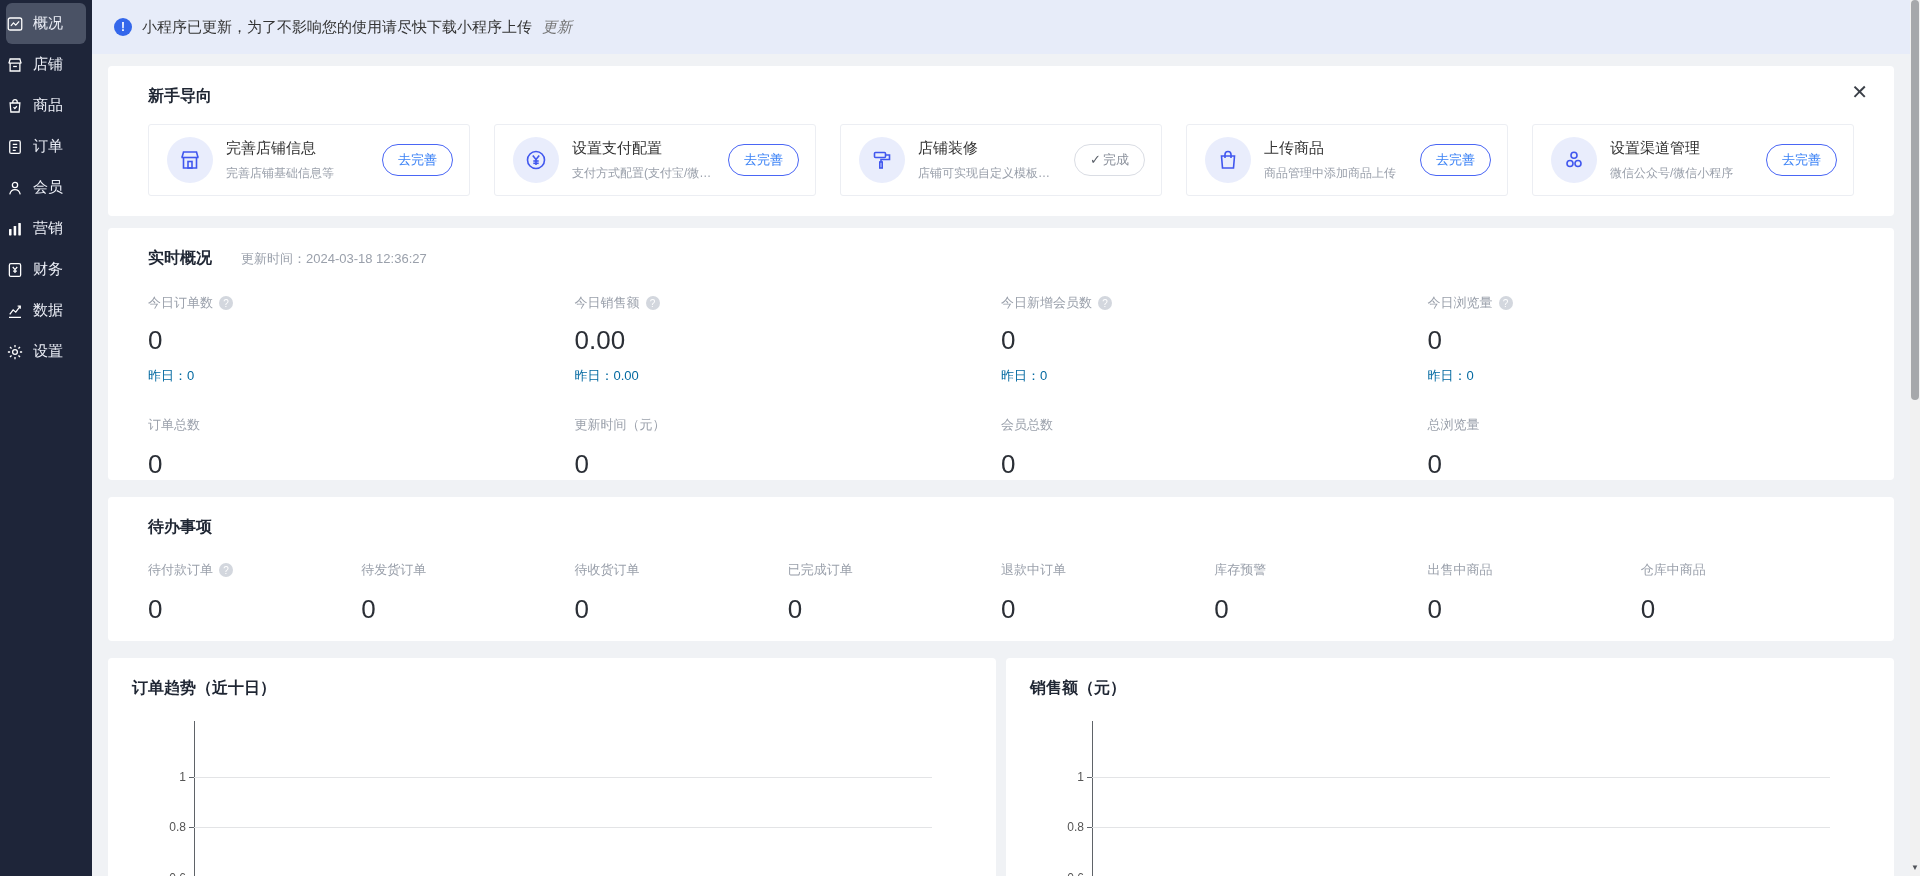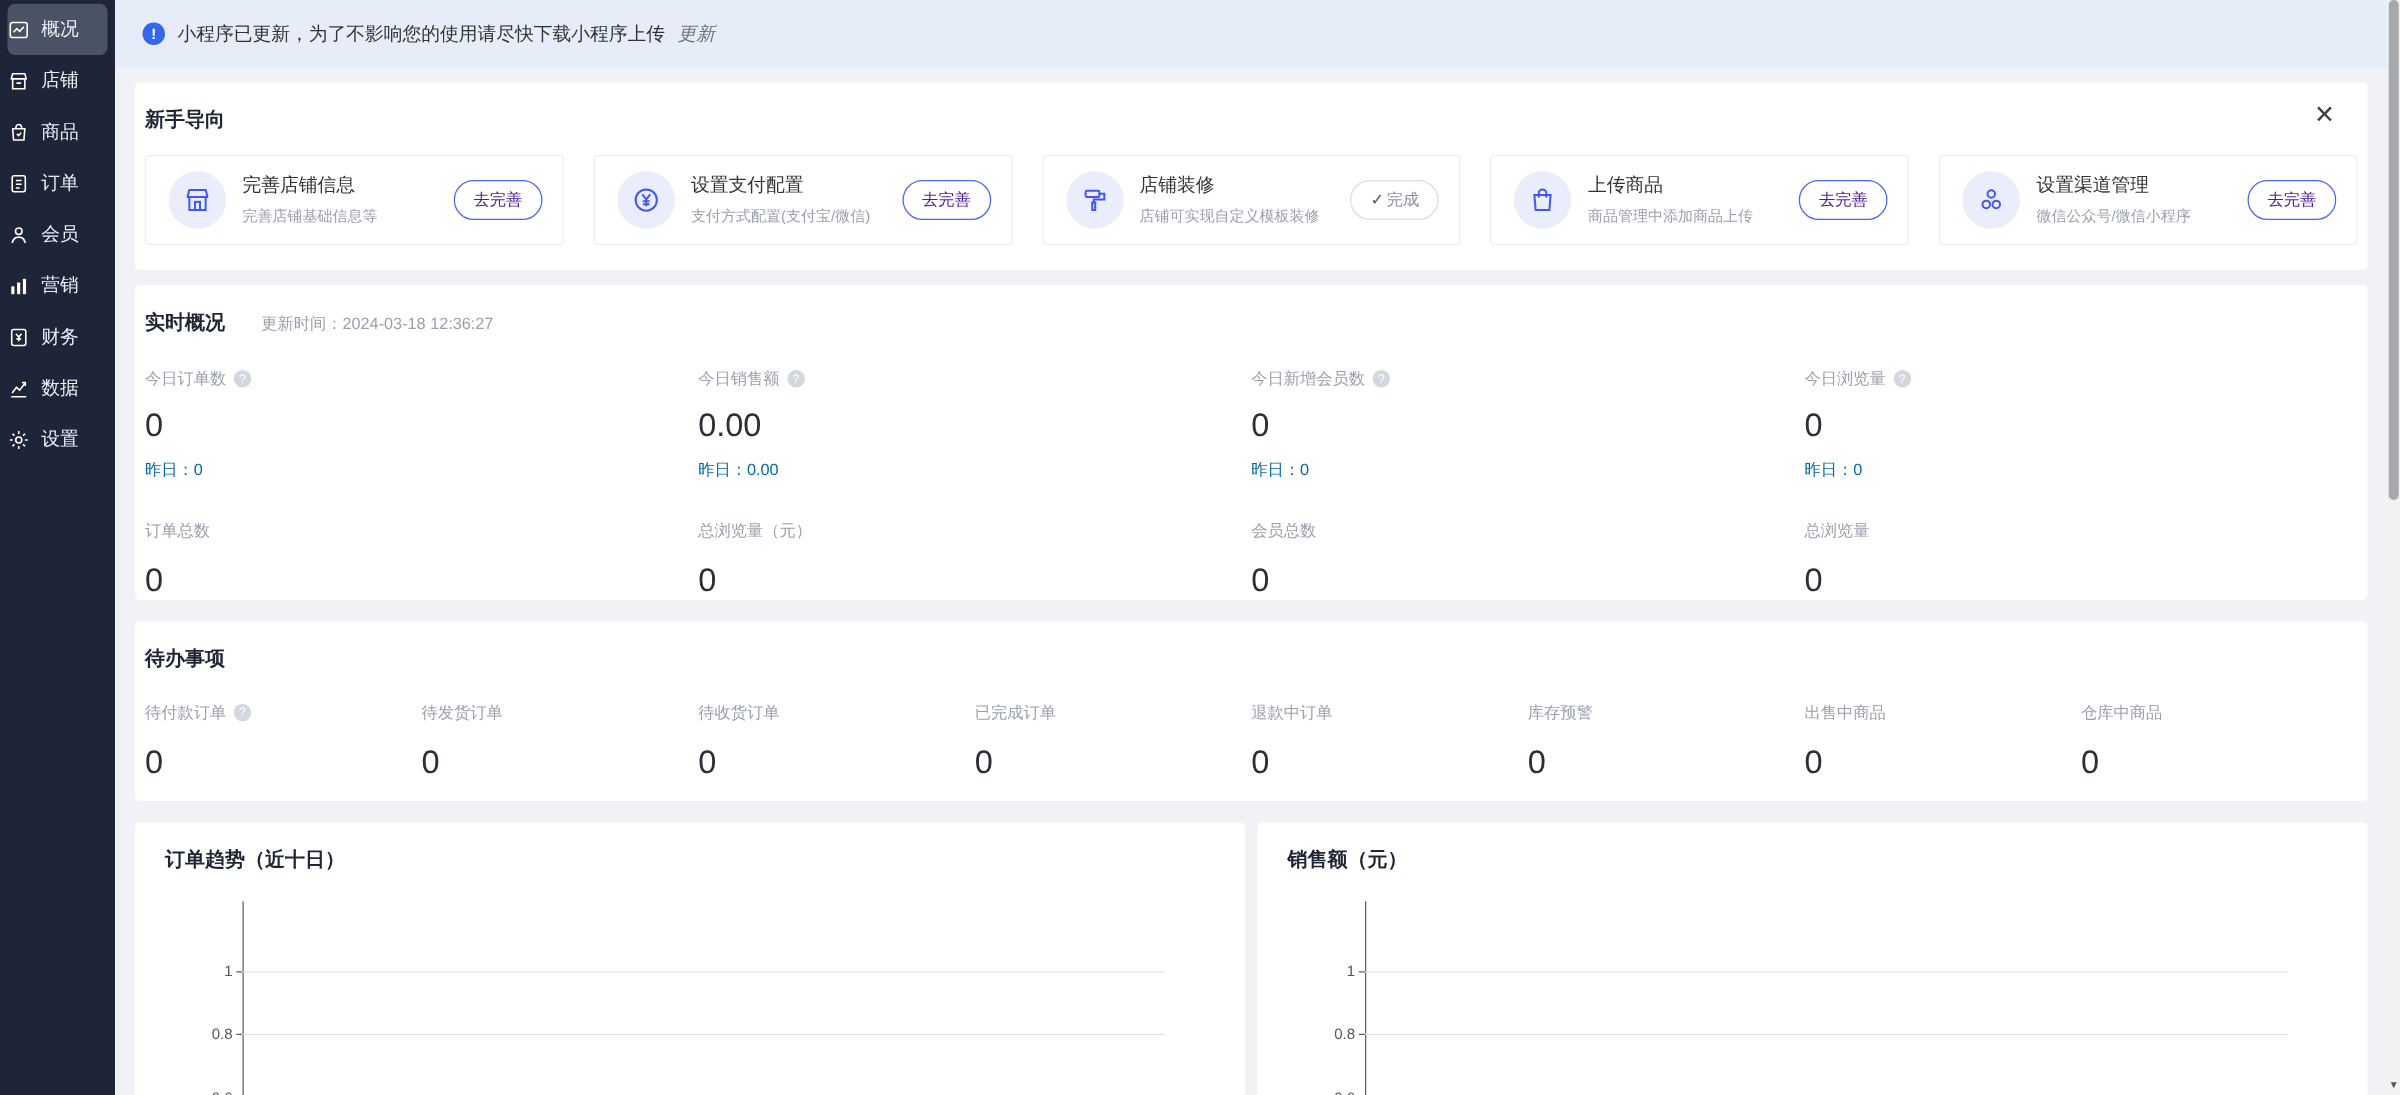--- a/index.html
+++ b/index.html
@@ -32,21 +32,21 @@
     padding-left:22px; gap:10px; font-size:15px; color:#333;
   }
   .info-badge {
     width:18px; height:18px; border-radius:50%; background:#3467eb;
     color:#fff; font-size:12px; font-weight:bold; display:flex;
     align-items:center; justify-content:center; flex:0 0 18px;
   }
   .notice a { color:#737373; text-decoration:none; cursor:pointer;font-style:italic; }
 
   
-  .card { background:#fff; border-radius:4px; margin:12px 16px 0 16px; padding:20px 8px; position:relative; }
+  .card { background:#fff; border-radius:4px; margin:12px 16px 0 16px; padding:20px 40px; position:relative; }
   .card-title { font-size:16px; font-weight:bold; color:#1f2633; }
 
   
   .guide-card { height:150px; }
   .guide-close {
     position:absolute; right:26px; top:16px; font-size:20px; color:#3a3f47;
     cursor:pointer; line-height:1;
   }
   .guide-row { display:flex; gap:24px; margin-top:17px; }
   .g-card {
@@ -55,21 +55,21 @@
   }
   .g-ico {
     width:46px; height:46px; border-radius:50%; background:#e9edfc; flex:0 0 46px;
     display:flex; align-items:center; justify-content:center;
   }
   .g-ico svg { width:24px; height:24px; }
   .g-txt { flex:1; min-width:0; }
   .g-title { font-size:15px; color:#333; font-weight:500; white-space:nowrap; }
   .g-sub { font-size:12px; color:#9aa0ab; margin-top:7px; white-space:nowrap; overflow:hidden; text-overflow:ellipsis; }
   .g-btn {
-    border:1px solid #4a66f5; color:#4c1d95; background:#fff; font-size:13px;
+    border:1px solid #4a66f5; color:#3b82f6; background:#fff; font-size:13px;
     padding:6px 15px; border-radius:16px; cursor:pointer; white-space:nowrap; flex:0 0 auto;
     font-family:inherit;
   }
   .g-btn.done { border-color:#dadde4; color:#898f9a; }
   .g-btn.done .check { color:#5a6069; margin-right:2px; }
 
   
   .rt-card { height:252px; }
   .rt-head { display:flex; align-items:baseline; gap:29px; }
   .rt-time { font-size:13px; color:#9aa0ab; }
@@ -355,21 +355,21 @@
         <div class="stat-yest">昨日：0</div>
       </div>
     </div>
 
     <div class="grid4 row-total">
       <div>
         <div class="stat-label">订单总数</div>
         <div class="stat-num">0</div>
       </div>
       <div>
-        <div class="stat-label">总浏览量（元）</div>
+        <div class="stat-label">更新时间（元）</div>
         <div class="stat-num">0</div>
       </div>
       <div>
         <div class="stat-label">会员总数</div>
         <div class="stat-num">0</div>
       </div>
       <div>
         <div class="stat-label">总浏览量</div>
         <div class="stat-num">0</div>
       </div>

